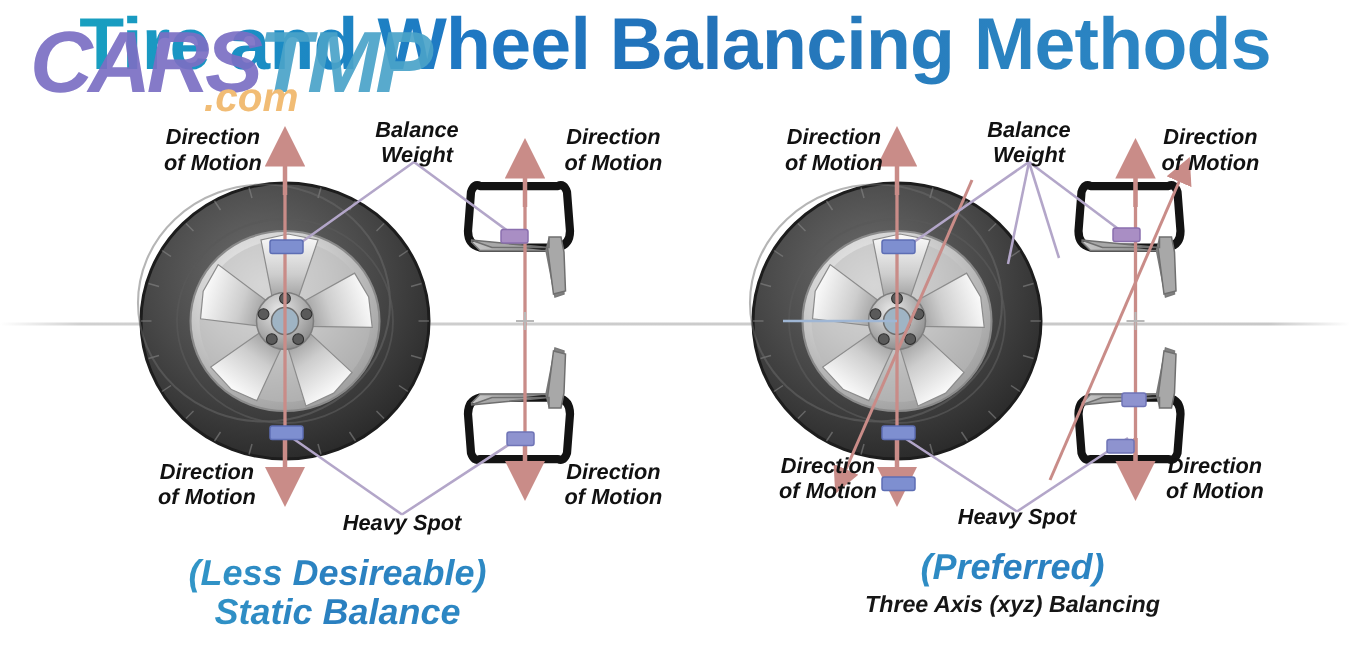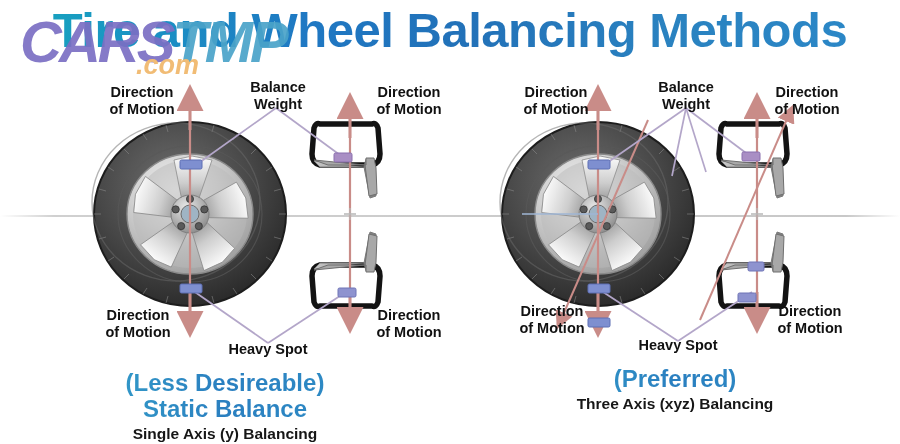--- a/index.html
+++ b/index.html
@@ -40,21 +40,21 @@
     line-height:44px;
   }
   .wm-main .s{color:#4aa3c9;}
   .wm-dot{
     font-size:27px;font-style:italic;font-weight:bold;
     color:#f0b76a;margin-left:116px;margin-top:-10px;display:block;
     line-height:22px;
   }
 
   
-  .panel{position:absolute;top:0;width:450px;height:356px;}
+  .panel{position:absolute;top:0;width:450px;height:356px;font-style:italic;}
   .panel-left{left:0;}
   .panel-right{left:450px;}
 
   
   .axis-h{
     position:absolute;top:215px;height:2px;left:0;width:900px;
     background:linear-gradient(90deg,rgba(200,200,200,0) 0%,#d0d0d0 6%,#c8c8c8 94%,rgba(200,200,200,0) 100%);
     z-index:1;
   }
 
@@ -311,21 +311,20 @@
     </div>
 
     <div class="lbl" style="left:349px;top:307px;width:120px;">
       <div>Direction</div>
       <div>of Motion</div>
     </div>
 
     <div class="cap" style="left:0;top:370px;">
       <div class="cap-main">(Less Desireable)</div>
       <div class="cap-main">Static Balance</div>
-      <div class="cap-sub">Single Axis (y) Balancing</div>
     </div>
   </div>
 
   <div class="panel panel-right">
 
     <div class="lbl" style="left:46px;top:84px;width:120px;">
       <div>Direction</div>
       <div>of Motion</div>
     </div>
 

